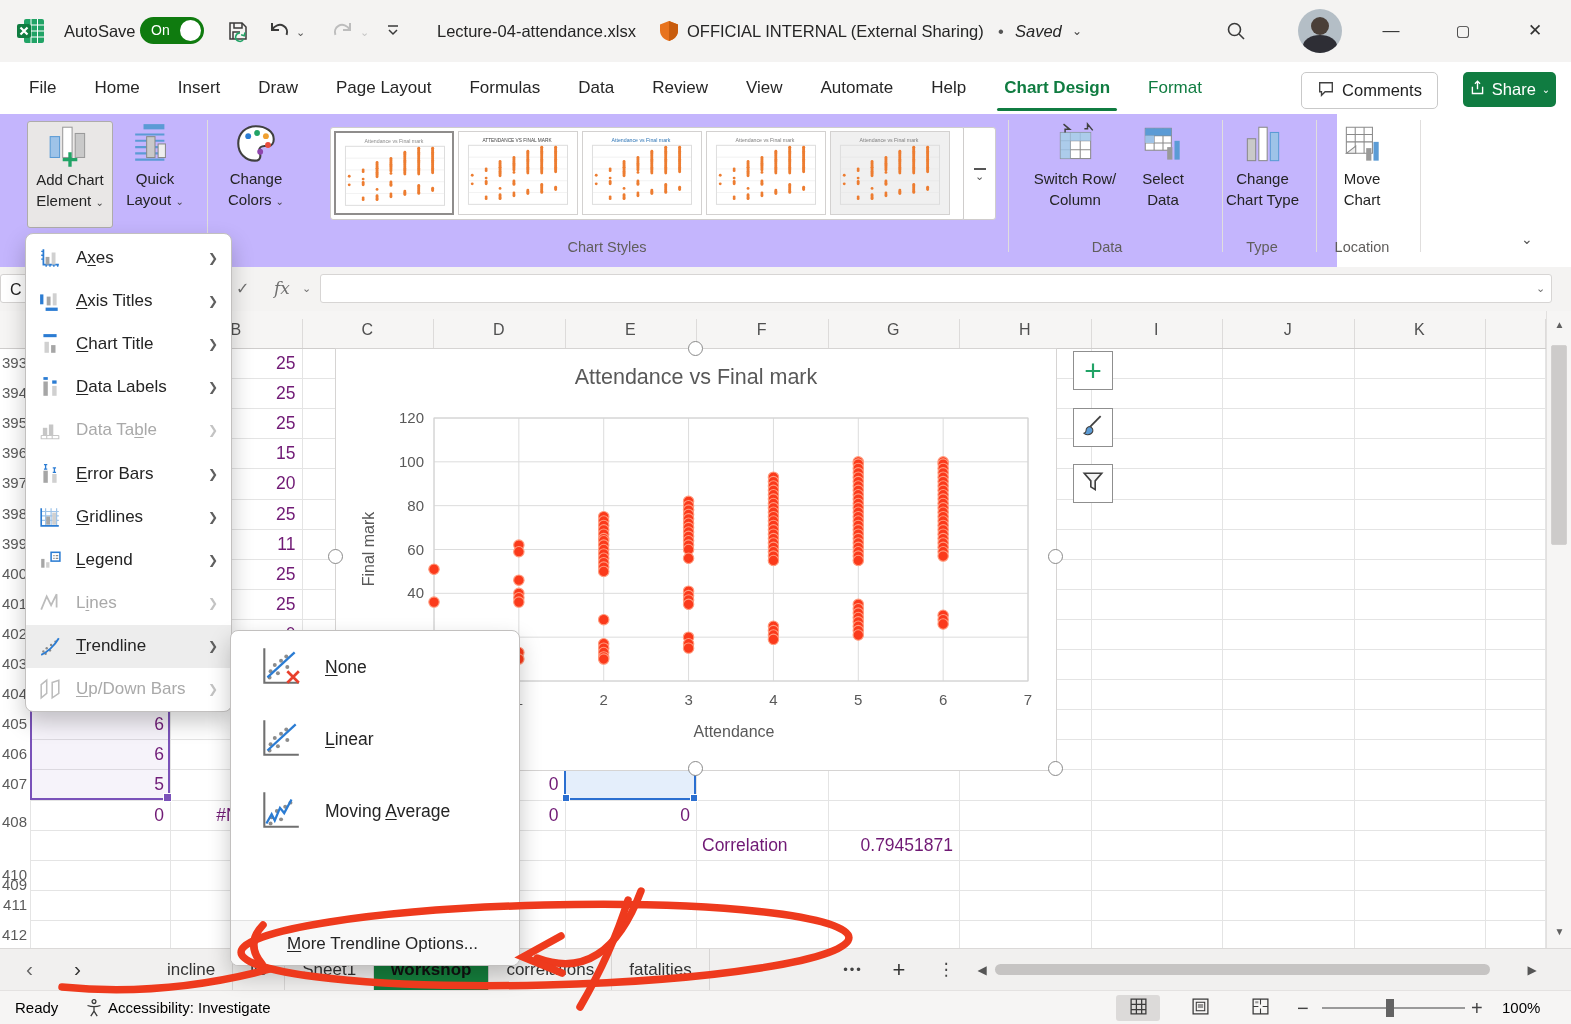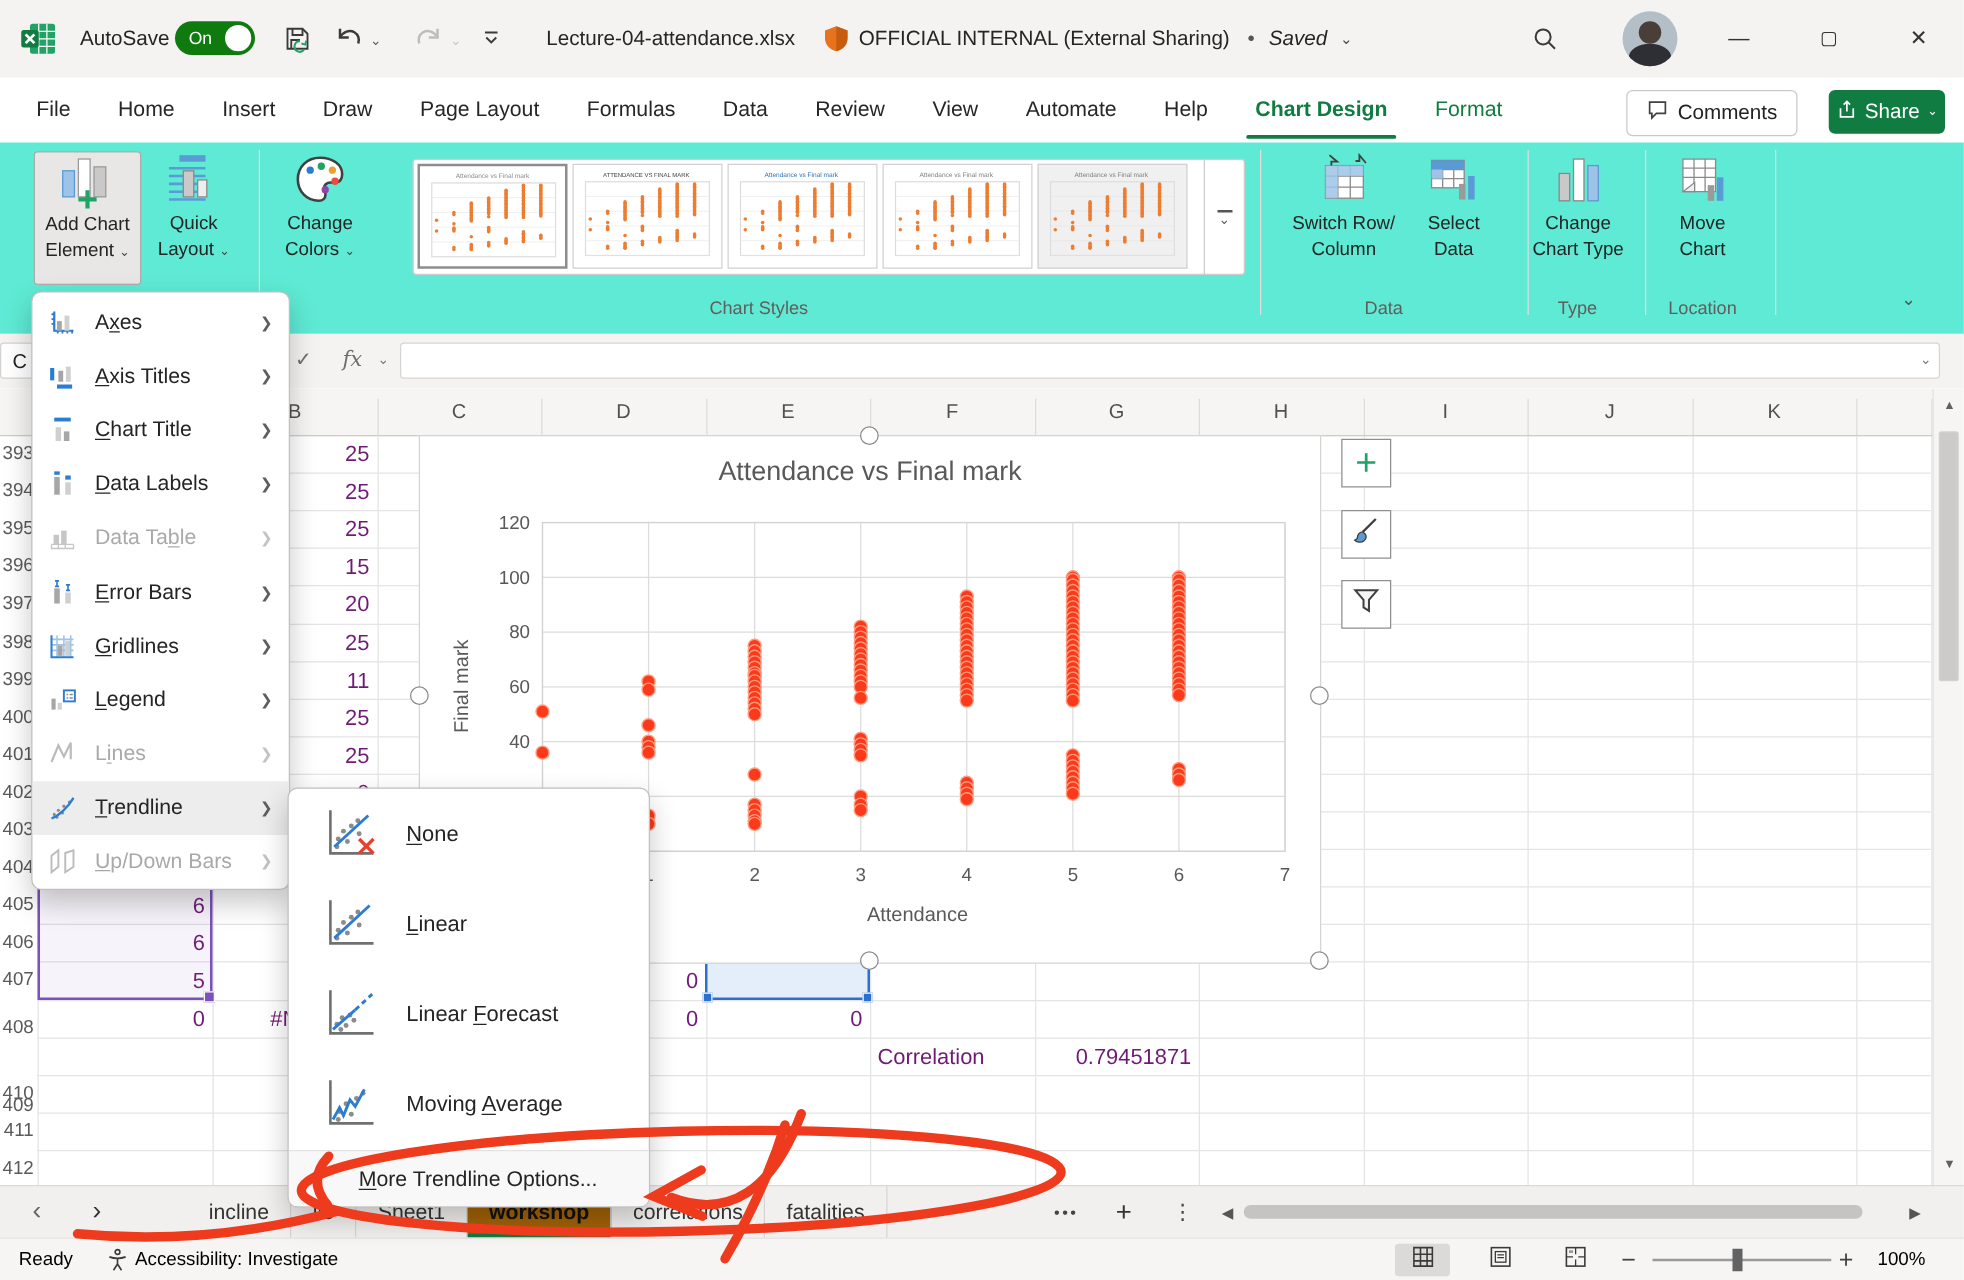--- a/index.html
+++ b/index.html
@@ -21,21 +21,21 @@
   #tabrow{position:absolute;top:62px;left:10px;height:52px;display:flex;align-items:center;}
   .rtab{padding:0 19px;font-size:17px;color:#262626;height:52px;line-height:52px;position:relative;white-space:nowrap;}
   .rtab.accent{color:#107c41;}
   .rtab.active{color:#107c41;font-weight:700;}
   .rtab.active::after{content:"";position:absolute;left:12px;right:12px;bottom:3px;height:3px;background:#107c41;border-radius:2px;}
   #comments-btn{position:absolute;left:1301px;top:72px;width:135px;height:35px;border:1px solid #c9c9c9;border-radius:5px;
     background:#fff;display:flex;align-items:center;justify-content:center;gap:7px;font-size:16.5px;color:#222;}
   #share-btn{position:absolute;left:1463px;top:72px;width:93px;height:35px;border-radius:5px;background:#107c41;
     display:flex;align-items:center;justify-content:center;gap:6px;font-size:16.5px;color:#fff;}
   
-  #ribbon{position:absolute;top:114px;left:0;width:1571px;height:153px;background:#5eead4;border-bottom:1px solid #d8d8d8;}
+  #ribbon{position:absolute;top:114px;left:0;width:1337px;height:153px;background:#c4b5fd;border-bottom:1px solid #d8d8d8;}
   .rbtn{position:absolute;top:7px;text-align:center;}
   .rbtn .ric{display:block;margin:0 auto;height:48px;}
   .rbtn .l{display:block;font-size:15px;color:#242424;line-height:20.5px;white-space:nowrap;}
   .chev{font-size:10px;color:#444;}
   .rdiv{position:absolute;top:6px;width:1px;height:132px;background:#e0dedd;}
   .rgrp{position:absolute;top:125px;font-size:14.5px;color:#605e5c;transform:translateX(-50%);white-space:nowrap;}
   #ace-btn{left:27px;width:84px;height:105px;background:#e9e7e6;border:1px solid #aeacab;border-radius:3px;}
   #gallery{position:absolute;left:330px;top:13px;width:633px;height:91px;background:#fff;border:1px solid #cfcdcc;border-radius:3px;}
   #gallery-thumbs{position:absolute;left:3px;top:3px;display:flex;gap:4px;}
   .thumb{width:120px;height:84px;background:#fff;border:1px solid #d3d1d0;box-sizing:border-box;}
@@ -93,21 +93,21 @@
   .smic{margin-left:26px;width:46px;height:46px;flex:none;}
   .smic svg{width:46px;height:46px;}
   .smlab{margin-left:22px;white-space:nowrap;}
   #submenu-footer{position:absolute;left:0;bottom:0;width:100%;height:45px;border-top:1px solid #e2e2e2;background:#f8f8f8;
     line-height:45px;font-size:17px;color:#242424;padding-left:56px;box-sizing:border-box;}
   
   #tabbar{position:absolute;top:948px;left:0;width:1571px;height:42px;background:#f1f0ef;border-top:1px solid #dbd9d8;z-index:8;}
   .tnav{position:absolute;top:0;height:42px;line-height:40px;font-size:21px;color:#666;}
   #sheet-tab-list{position:absolute;left:150px;top:0;height:42px;display:flex;}
   .stab{padding:0 17px;line-height:41px;font-size:17px;color:#333;border-right:1px solid #d7d5d4;white-space:nowrap;}
-  .stab.active{background:#a16207;color:#111;font-weight:700;box-shadow:inset 0 -4px 0 #107c41;border-right:1px solid #c9c7c6;text-align:right;}
+  .stab.active{background:#15803d;color:#111;font-weight:700;box-shadow:inset 0 -4px 0 #107c41;border-right:1px solid #c9c7c6;text-align:right;}
   .tico{position:absolute;top:0;height:42px;line-height:42px;color:#444;text-align:center;}
   #hthumb{position:absolute;left:995px;top:15px;width:495px;height:11px;background:#c6c4c3;border-radius:6px;}
   
   #statusbar{position:absolute;top:990px;left:0;width:1571px;height:34px;background:#f6f5f4;border-top:1px solid #e4e2e1;z-index:9;}
   .sb-txt{position:absolute;top:0;height:34px;line-height:34px;font-size:15px;color:#000000;white-space:nowrap;}
   .viewbtn{position:absolute;top:4px;width:44px;height:26px;display:flex;align-items:center;justify-content:center;border-radius:3px;}
   .viewbtn.sel{background:#dcdad9;}
   #zoom-track{position:absolute;left:1322px;top:16px;width:143px;height:2px;background:#9a9a9a;}
   #zoom-thumb{position:absolute;left:1386px;top:8px;width:8px;height:18px;background:#636363;}
   
@@ -1497,36 +1497,20 @@
                 <circle cx="12" cy="33" r="1.9"></circle>
               </g>
               <path d="M10 33L37 8" stroke="#2b7cd3" stroke-width="2.2" fill="none"></path>
             </svg></span>
           <span class="smlab"><u>L</u>inear</span>
         </div>
         <div class="smi">
           <span class="smic"><svg viewBox="0 0 44 44">
               <path d="M7 4v33h33" fill="none" stroke="#707070" stroke-width="2"></path>
               <g fill="#8c8c8c">
-                <circle cx="12" cy="30" r="1.9"></circle>
-                <circle cx="16" cy="25" r="1.9"></circle>
-                <circle cx="19" cy="31" r="1.9"></circle>
-                <circle cx="22" cy="23" r="1.9"></circle>
-                <circle cx="15" cy="34" r="1.9"></circle>
-                <circle cx="25" cy="27" r="1.9"></circle>
-              </g>
-              <path d="M9 34L26 19" stroke="#2b7cd3" stroke-width="2.2" fill="none"></path>
-              <path d="M26 19L39 7" stroke="#2b7cd3" stroke-width="2.2" fill="none" stroke-dasharray="4 3"></path>
-            </svg></span>
-          <span class="smlab">Linear <u>F</u>orecast</span>
-        </div>
-        <div class="smi">
-          <span class="smic"><svg viewBox="0 0 44 44">
-              <path d="M7 4v33h33" fill="none" stroke="#707070" stroke-width="2"></path>
-              <g fill="#8c8c8c">
                 <circle cx="14" cy="28" r="1.9"></circle>
                 <circle cx="19" cy="22" r="1.9"></circle>
                 <circle cx="23" cy="30" r="1.9"></circle>
                 <circle cx="27" cy="18" r="1.9"></circle>
                 <circle cx="32" cy="14" r="1.9"></circle>
                 <circle cx="13" cy="34" r="1.9"></circle>
               </g>
               <path d="M9 34l5-9 3 6 5-12 4 5 7-13" stroke="#2b7cd3" stroke-width="2.2" fill="none"></path>
             </svg></span>
           <span class="smlab">Moving <u>A</u>verage</span>

